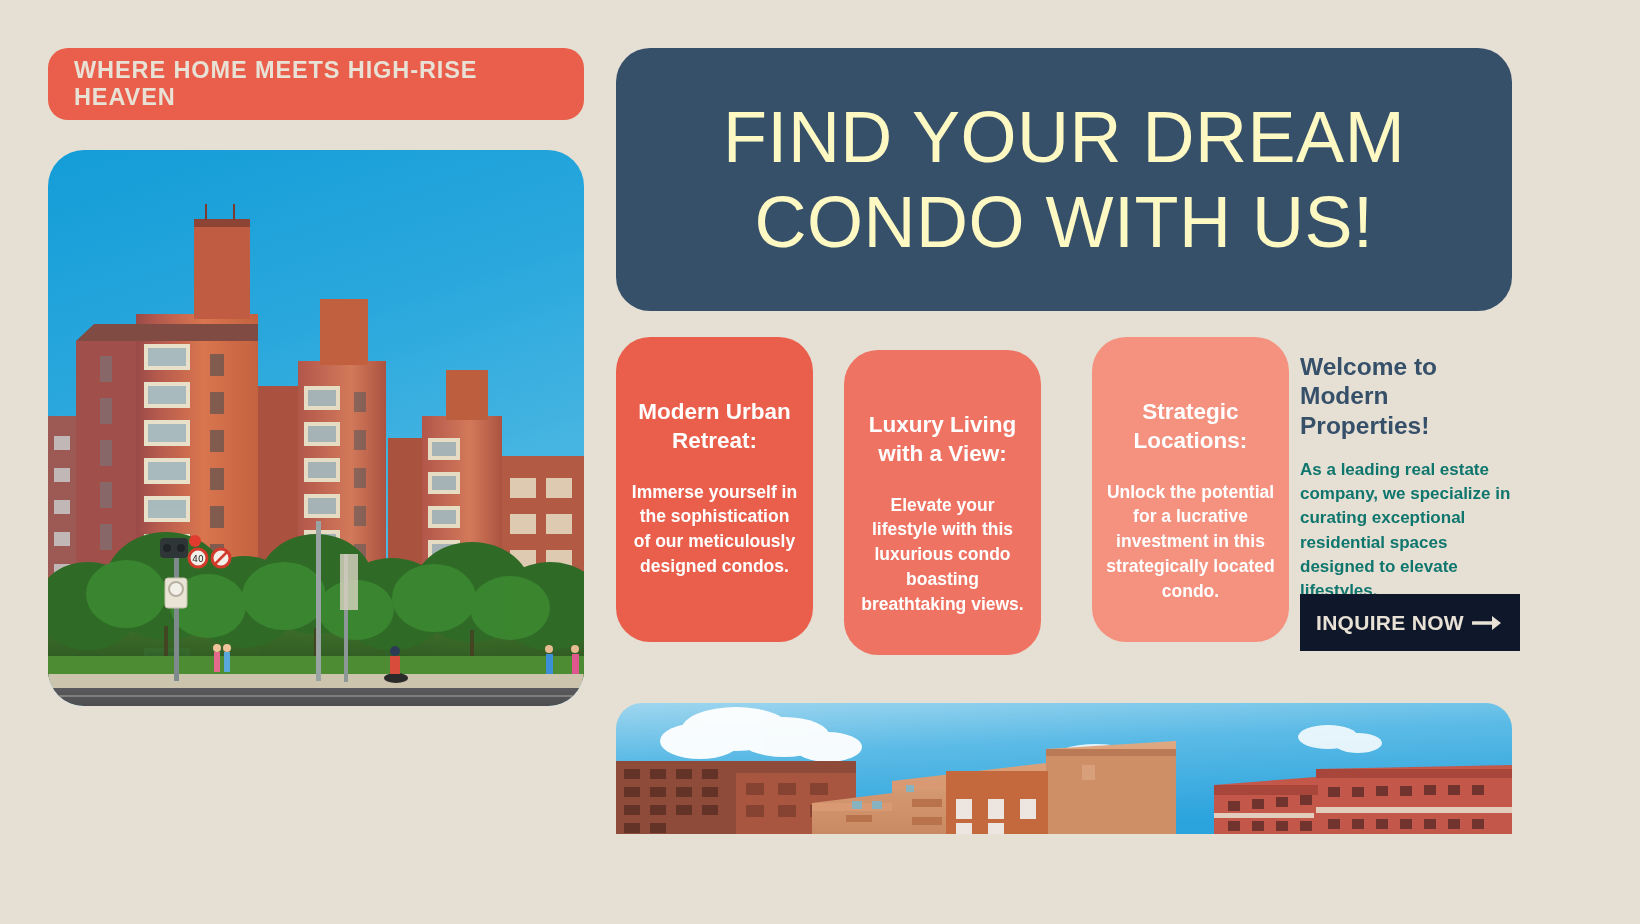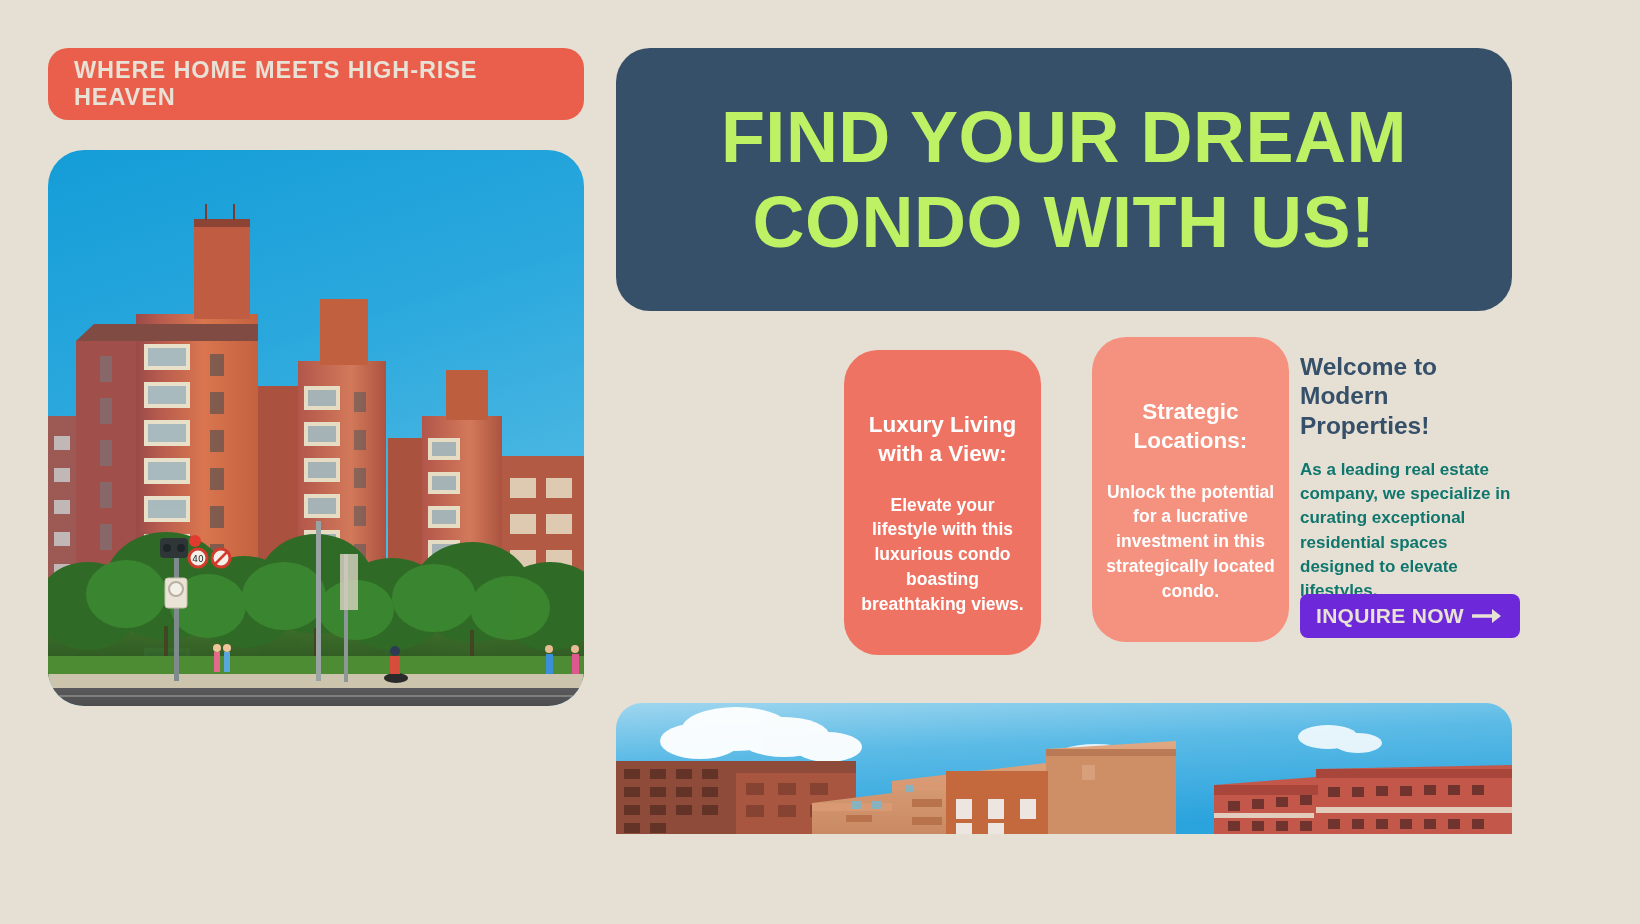--- a/index.html
+++ b/index.html
@@ -59,23 +59,23 @@
     width: 896px;
     height: 263px;
     background: #36506a;
     border-radius: 34px;
     display: flex;
     flex-direction: column;
     align-items: center;
     justify-content: center;
   }
   .headline-line {
-    color: #bef264;
+    color: #fef9c3;
     font-size: 72px;
-    font-weight: bold;
+    font-weight: normal;
     line-height: 1.18;
     letter-spacing: 0.5px;
     white-space: nowrap;
   }
 
   
   .cards-row {
     position: absolute;
     left: 616px;
     top: 337px;
@@ -126,23 +126,23 @@
     color: #0f766e;
     font-size: 17px;
     font-weight: bold;
     line-height: 1.42;
   }
   .inquire-btn {
     position: absolute;
     left: 1300px;
     top: 594px;
     width: 220px;
-    height: 44px;
-    background: #6d28d9;
-    border-radius: 8px;
+    height: 57px;
+    background: #0f172a;
+    border-radius: 0;
     display: flex;
     align-items: center;
     justify-content: space-between;
     box-sizing: border-box;
     padding: 0 18px 0 16px;
     border: none;
     cursor: pointer;
   }
   .inquire-label {
     color: #e8e1d5;
@@ -408,20 +408,24 @@
       </g>
     </svg>
   </div>
 
   <div class="headline-panel">
     <div class="headline-line">FIND YOUR DREAM</div>
     <div class="headline-line">CONDO WITH US!</div>
   </div>
 
   <div class="cards-row">
+    <div class="card card-1">
+      <div class="card-title">Modern Urban Retreat:</div>
+      <div class="card-body">Immerse yourself in the sophistication of our meticulously designed condos.</div>
+    </div>
     <div class="card card-2">
       <div class="card-title">Luxury Living with a View:</div>
       <div class="card-body">Elevate your lifestyle with this luxurious condo boasting breathtaking views.</div>
     </div>
     <div class="card card-3">
       <div class="card-title">Strategic Locations:</div>
       <div class="card-body">Unlock the potential for a lucrative investment in this strategically located condo.</div>
     </div>
   </div>
 

